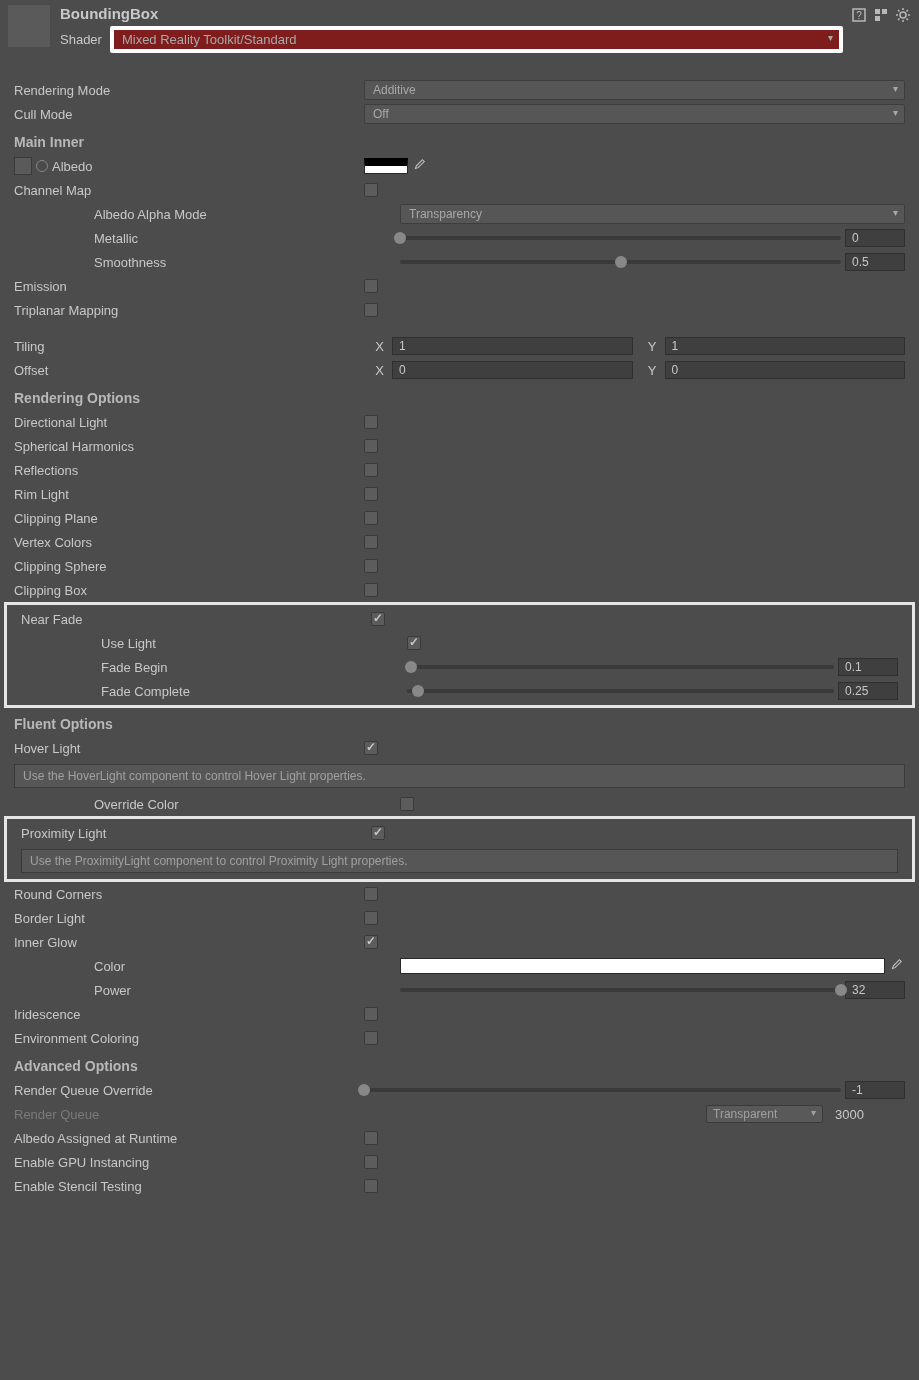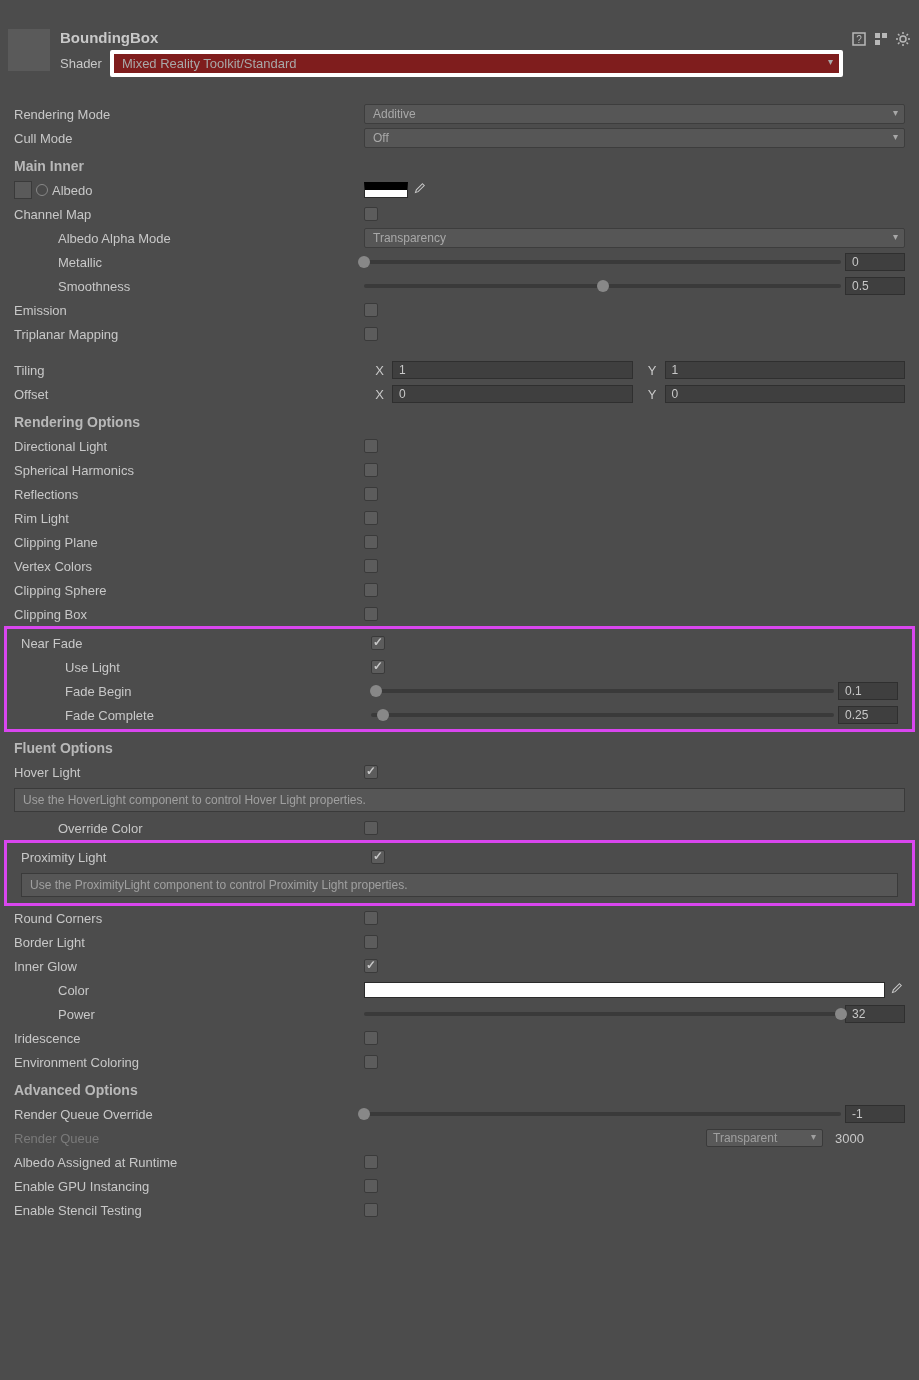--- a/index.html
+++ b/index.html
@@ -1,51 +1,51 @@
 <!DOCTYPE html>
 <html><head>
 <meta charset="utf-8">
 <style>
 * { margin: 0; padding: 0; box-sizing: border-box; font-family: Arial, sans-serif; }
 body { background: #4c4c4c; color: #b8b8b8; font-size: 13px; width: 919px; }
 .inspector { padding: 0; }
-.header { display: flex; align-items: flex-start; padding: 5px 8px; margin-top: 24px; }
+.header { display: flex; align-items: flex-start; padding: 5px 8px; }
 .material-preview { width: 42px; height: 42px; background: #5a5a5a; margin-right: 10px; }
 .title-block { flex: 1; }
 .title { font-size: 15px; font-weight: bold; color: #c8c8c8; margin-bottom: 4px; }
 .shader-row { display: flex; align-items: center; gap: 8px; }
 .shader-label { font-size: 13px; color: #c8c8c8; }
 .shader-dropdown { flex: 1; background: #7f1d1d; border: 4px solid #ffffff; border-radius: 2px; padding: 2px 8px; color: #a8a8a8; position: relative; cursor: pointer; }
 .shader-dropdown::after { content: "▾"; position: absolute; right: 6px; font-size: 10px; }
 .header-icons { display: flex; gap: 6px; margin-left: 8px; margin-top: 2px; }
 .header-icon { width: 16px; height: 16px; cursor: pointer; }
 .header-icon svg { width: 16px; height: 16px; fill: #b8b8b8; }
 .section-heading { font-weight: bold; color: #b8b8b8; font-size: 14px; padding: 8px 14px 4px; }
 .row { display: flex; align-items: center; min-height: 24px; padding: 1px 14px; }
-.row.indent1 { padding-left: 58px; }
+.row.indent1 { padding-left: 58px; margin-left: 36px; }
 .label { flex: 0 0 350px; color: #c8c8c8; font-size: 13px; }
 .control { flex: 1; display: flex; align-items: center; gap: 4px; }
 .dropdown { flex: 1; background: #565656; border: 1px solid #3d3d3d; border-radius: 2px; padding: 2px 8px; color: #a8a8a8; position: relative; cursor: pointer; font-size: 12px; }
 .dropdown::after { content: "▾"; position: absolute; right: 6px; font-size: 10px; }
 .checkbox { width: 14px; height: 14px; background: #5c5c5c; border: 1px solid #3a3a3a; border-radius: 2px; cursor: pointer; position: relative; }
 .checkbox.checked::after { content: "✓"; position: absolute; top: -2px; left: 1px; font-size: 12px; color: #c8c8c8; font-weight: bold; }
 .slider-track { flex: 1; height: 4px; background: #3a3a3a; border-radius: 2px; position: relative; cursor: pointer; }
 .slider-thumb { width: 12px; height: 12px; background: #888; border-radius: 50%; position: absolute; top: -4px; transform: translateX(-50%); }
 .slider-value { width: 60px; background: #3f3f3f; border: 1px solid #2f2f2f; padding: 1px 6px; color: #c8c8c8; font-size: 12px; }
 .num-input { flex: 1; background: #3f3f3f; border: 1px solid #2f2f2f; padding: 1px 6px; color: #c8c8c8; font-size: 12px; }
 .texture-slot { width: 18px; height: 18px; background: #5a5a5a; border: 1px solid #3a3a3a; margin-right: 4px; }
 .radio-dot { width: 12px; height: 12px; border: 1px solid #888; border-radius: 50%; margin-right: 4px; display: inline-block; background:#4a4a4a; }
 .color-swatch { width: 44px; height: 16px; border: 1px solid #2a2a2a; cursor: pointer; position: relative; }
 .color-swatch.albedo { background: #fff; border-top: 8px solid #000; }
 .color-swatch-wide { flex:1; height: 16px; background: #fff; border: 1px solid #2a2a2a; cursor:pointer; }
 .eyedropper { width: 16px; height: 16px; cursor: pointer; }
 .eyedropper svg { width:14px; height:14px; fill:#b8b8b8; }
 .xy-label { width: 16px; text-align: right; color: #c8c8c8; margin-right:4px; margin-left:4px; }
 .helpbox { margin: 4px 14px; background: #565656; border: 1px solid #3a3a3a; padding: 4px 8px; color: #a0a0a0; font-size: 12px; }
-.highlight-box { border: 3px solid #d946ef; margin: 0 4px; padding: 2px 0; }
+.highlight-box { border: 3px solid #e5e5e5; margin: 0 4px; padding: 2px 0; }
 .disabled { color: #7a7a7a; }
 .small-dropdown { width: 117px; background: #595959; border: 1px solid #3a3a3a; border-radius:2px; padding: 1px 6px; color:#a0a0a0; font-size:12px; position:relative; cursor:pointer; }
 .small-dropdown::after { content:"▾"; position:absolute; right:6px; font-size:10px; }
 .queue-value { width: 70px; color:#c8c8c8; font-size:13px; margin-left:8px; }
 .full-slider-value { width: 60px; background: #3f3f3f; border: 1px solid #2f2f2f; padding: 1px 6px; color: #c8c8c8; font-size: 12px; }
 </style>
 </head>
 <body>
 
 <div class="inspector">

